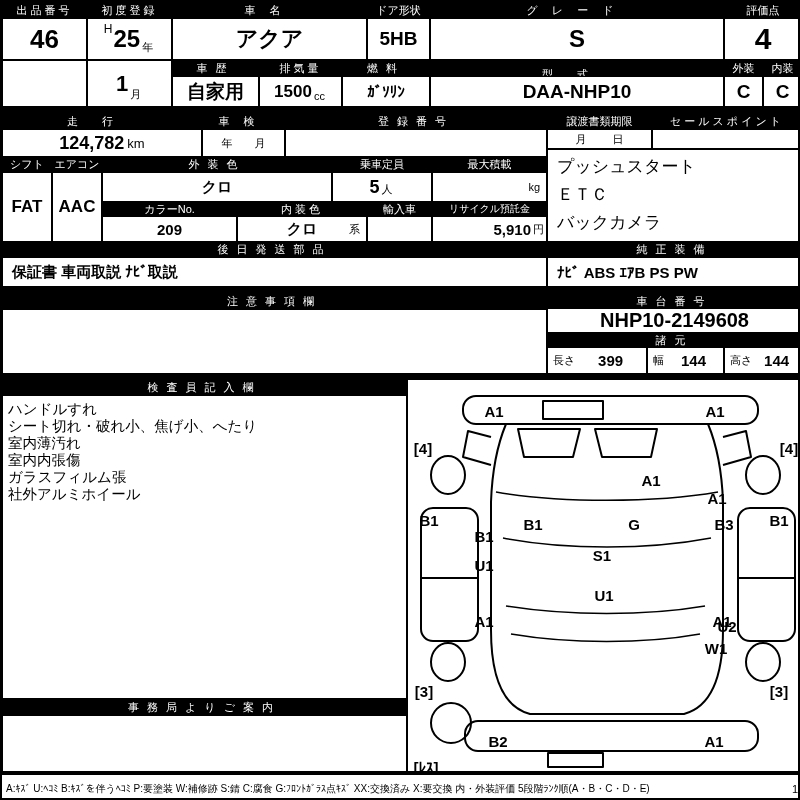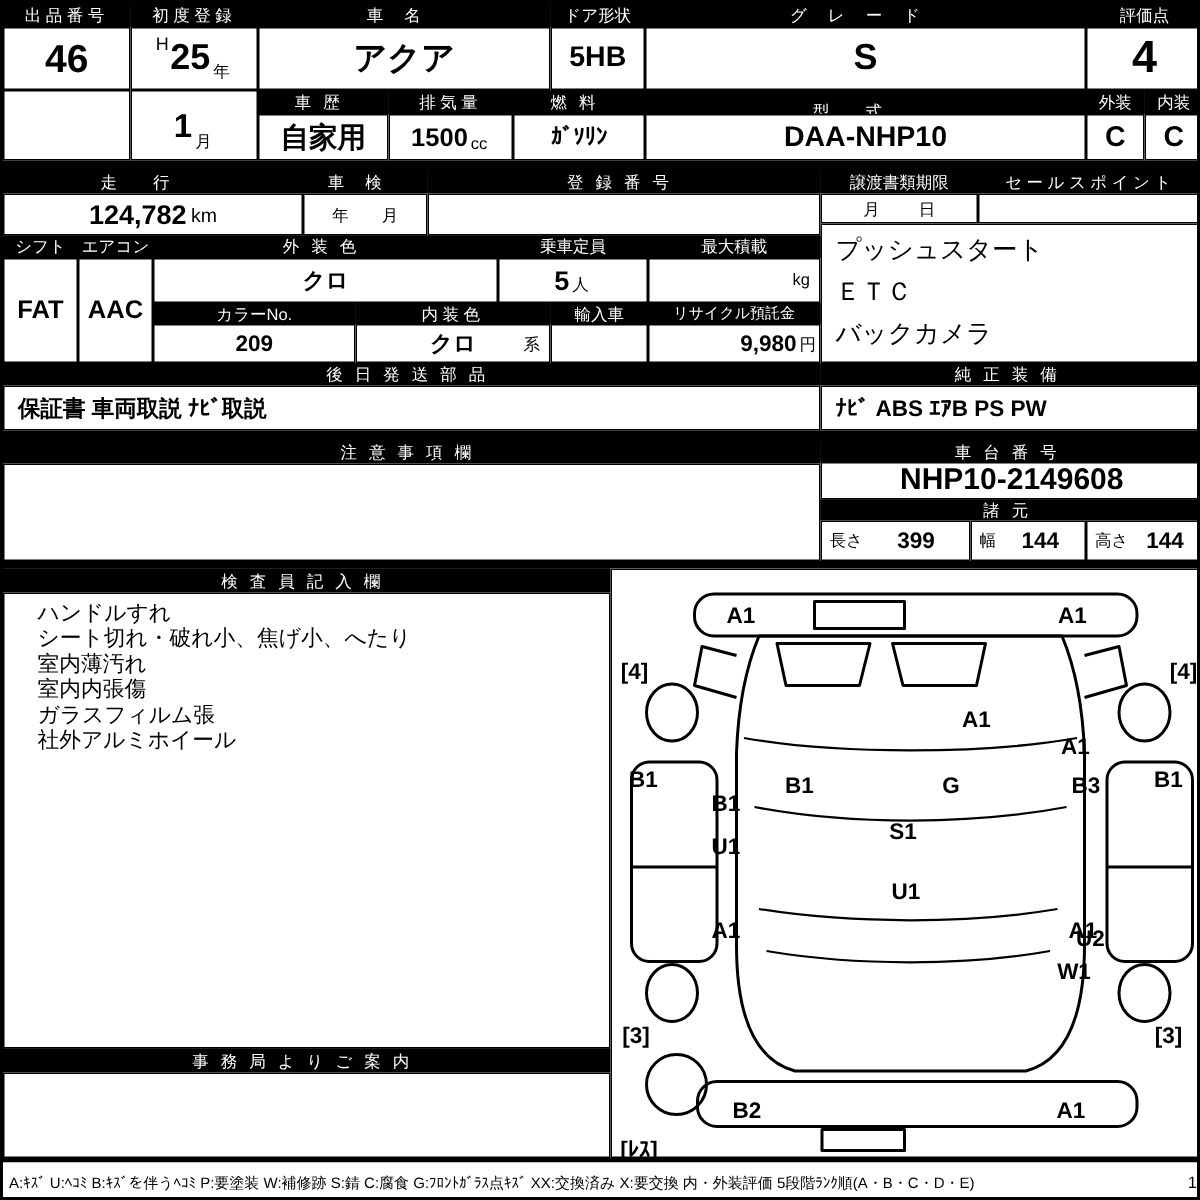--- a/index.html
+++ b/index.html
@@ -14,21 +14,21 @@
   .right { justify-content:flex-end; }
   .sm { font-size:11px; }
   .unit { font-size:11px; align-self:flex-end; padding:0 2px 4px 2px; }
   .era { font-size:12px; align-self:flex-start; padding:3px 1px 0 0; }
   .ls1 { letter-spacing:3px; }
   .ls2 { letter-spacing:8px; }
   .ls3 { letter-spacing:14px; }
   .ls4 { letter-spacing:24px; }
   .list-col { position:absolute; background:#fff; border:1px solid #000; overflow:hidden; }
   .sales .list-line { font-size:17px; line-height:28px; padding-left:9px; }
-  .notes .list-line { font-size:14.5px; line-height:17px; padding-left:22px;font-family:Liberation Serif, serif; }
+  .notes .list-line { font-size:14.5px; line-height:17px; padding-left:5px;font-family:Liberation Serif, serif; }
   .notes { padding-top:5px; }
   .sales { padding-top:3px; }
   .diagram { position:absolute; left:405px; top:377px; width:395px; height:393px; background:#fff; border:1px solid #000; }
   .marker { position:absolute; transform:translate(-50%,-50%); font-weight:bold; font-size:15px; white-space:nowrap; }
   .legend { position:absolute; left:0; top:773px; width:800px; height:27px; background:#fff; display:flex; align-items:center; font-size:10px; white-space:nowrap; overflow:hidden; padding:0 14px 0 4px; }
   .legend .page { position:absolute; right:4px; font-size:11px; }
   .speclabel { font-size:11px; padding-left:5px; }
   .specval { flex:1; text-align:center; font-weight:bold; font-size:15px; }
   .relcell { position:relative; }
   .abs-right-unit { position:absolute; right:6px; bottom:4px; font-size:11px; }
@@ -128,21 +128,21 @@
   <div class="hdr" style="left:365px;top:200px;width:65px;height:14px">輸入車</div>
   <div class="hdr" style="left:430px;top:200px;width:115px;height:14px;font-size:10px">リサイクル預託金</div>
 
   <div class="cell b" style="left:100px;top:214px;width:135px;height:26px;font-size:15px">209</div>
   <div class="cell relcell" style="left:235px;top:214px;width:130px;height:26px">
     <span class="b" style="font-size:15px">クロ</span>
     <span class="abs-right-unit">系</span>
   </div>
   <div class="cell" style="left:365px;top:214px;width:65px;height:26px"></div>
   <div class="cell right" style="left:430px;top:214px;width:115px;height:26px">
-    <span class="b" style="font-size:15px">9,980</span>
+    <span class="b" style="font-size:15px">5,910</span>
     <span class="unit">円</span>
   </div>
 
   <div class="hdr ls2" style="left:0;top:240px;width:545px;height:15px">後日発送部品</div>
   <div class="cell left b" style="left:0;top:255px;width:545px;height:30px;font-size:15px;padding-left:9px">保証書 車両取説 ﾅﾋﾞ取説</div>
   <div class="hdr ls2" style="left:545px;top:240px;width:255px;height:15px">純正装備</div>
   <div class="cell left b" style="left:545px;top:255px;width:255px;height:30px;font-size:15px;padding-left:9px">ﾅﾋﾞ ABS ｴｱB PS PW</div>
 
   <div class="band" style="top:285px;height:7px"></div>
 

